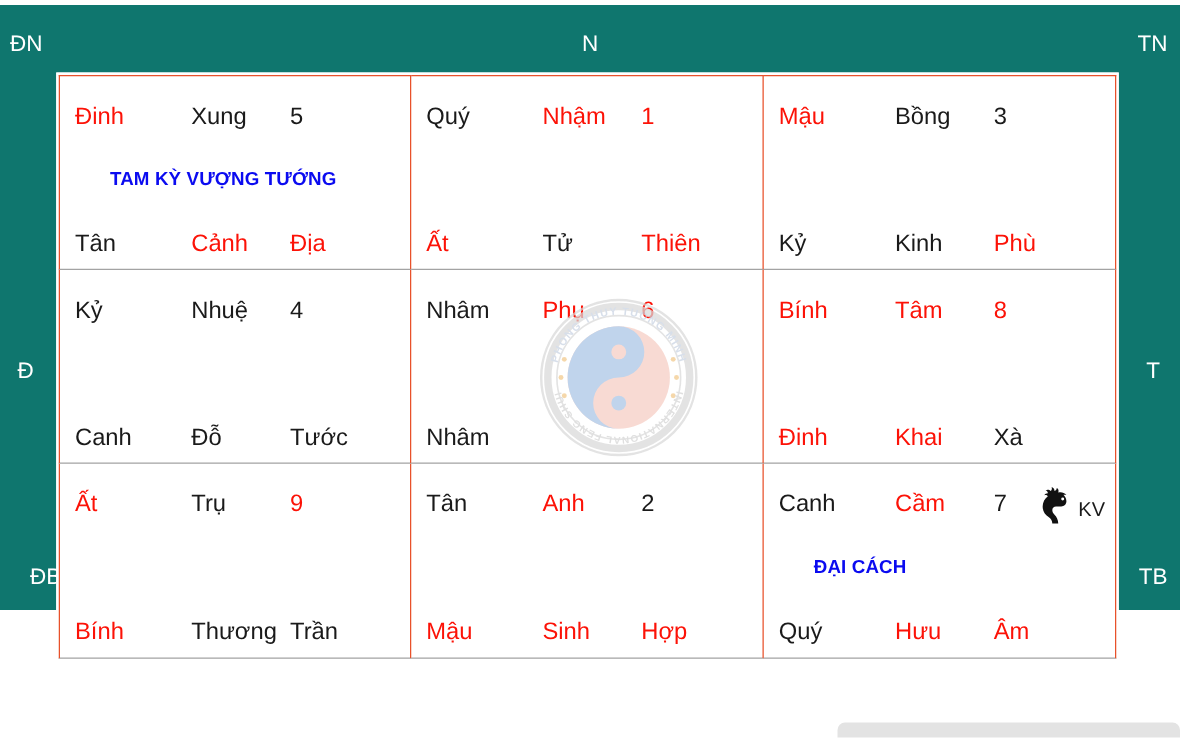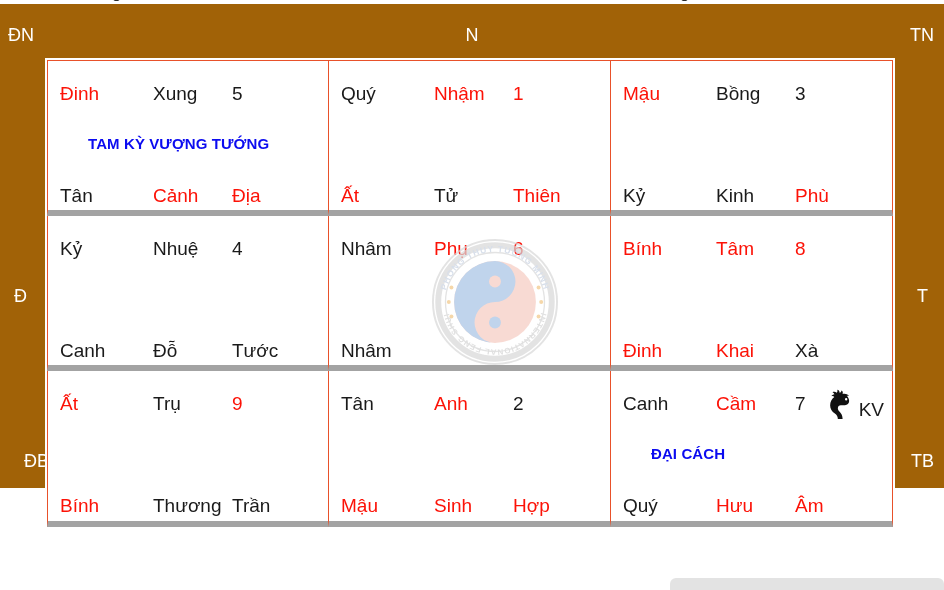--- a/index.html
+++ b/index.html
@@ -14,21 +14,21 @@
     font-family: "Liberation Sans", sans-serif;
   }
 
   
   #qimen-panel {
     position: absolute;
     left: 0;
     top: 4px;
     width: 944px;
     height: 484px;
-    background: #a16207;
+    background: #0f766e;
     box-sizing: border-box;
   }
 
   
   #cutoff-strip {
     position: absolute;
     left: 0;
     top: 0;
     width: 944px;
     height: 5px;
@@ -72,21 +72,21 @@
     border: 2px solid #ffffff;
     box-sizing: border-box;
     display: grid;
     grid-template-columns: 1fr 1fr 1fr;
     grid-template-rows: 1fr 1fr 1fr;
   }
   .palace {
     position: relative;
     box-sizing: border-box;
     border-right: 1px solid #e8512a;
-    border-bottom: 6px solid #a3a3a3;
+    border-bottom: 1px solid #a3a3a3;
     overflow: hidden;
   }
   .palace.col-0 { border-left: 1px solid #e8512a; }
   .palace.row-0 { border-top: 1px solid #e8512a; }
 
   
   .prow {
     position: absolute;
     left: 0;
     width: 100%;
@@ -136,21 +136,21 @@
   
   #kv-marker {
     position: absolute;
     right: 8px;
     top: 18px;
     display: flex;
     align-items: center;
     height: 40px;
   }
   #kv-marker .kv-text {
-    font-size: 19px;
+    font-size: 16px;
     color: #1a1a1a;
     line-height: 1;
     margin-left: -2px;
   }
 
   
   #bottom-plate {
     position: absolute;
     left: 670px;
     top: 578px;

